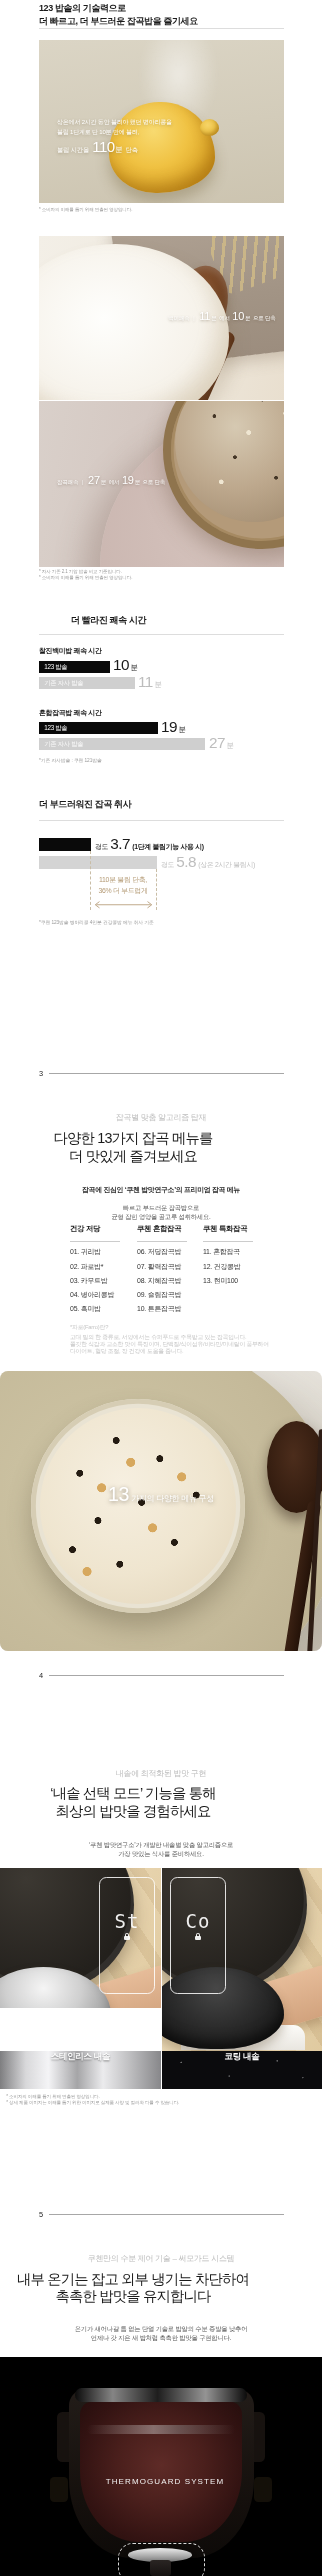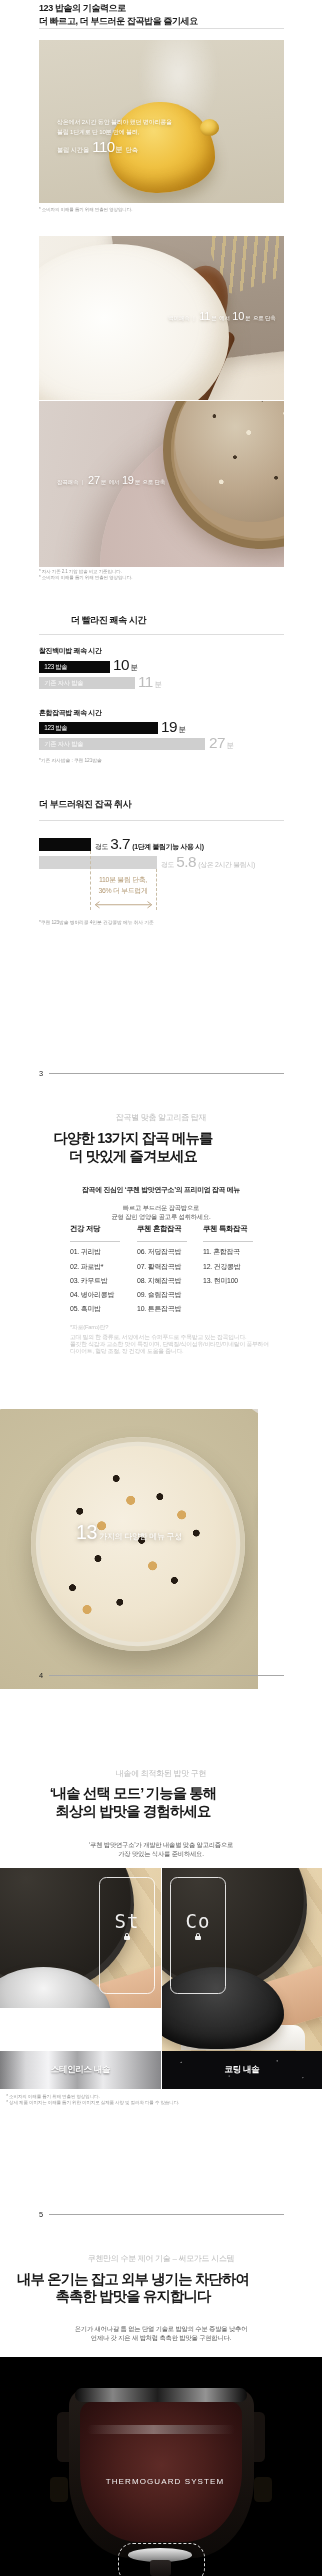--- a/index.html
+++ b/index.html
@@ -5,21 +5,21 @@
   html,body{margin:0;padding:0;background:#fff;}
   body{font-family:"Liberation Sans","DejaVu Sans",sans-serif;-webkit-font-smoothing:antialiased;}
   .page{position:relative;width:322px;height:2576px;background:#fff;overflow:hidden;}
   .abs{position:absolute;}
   .photo{position:absolute;overflow:hidden;}
   .divider{position:absolute;height:0.5px;background:#ddd;}
   .cap{position:absolute;font-size:4.5px;color:#9a9a9a;letter-spacing:-0.1px;}
   .sec-num{position:absolute;left:39px;font-size:7.4px;color:#222;}
   .sec-line{position:absolute;left:49px;width:235px;height:0.5px;background:#a7a7a7;}
   .eyebrow{position:absolute;left:0;width:322px;text-align:center;font-size:8px;color:#bcbcbc;letter-spacing:-0.3px;}
-  .bigh{position:absolute;left:0;width:266px;text-align:center;font-size:14.3px;font-weight:bold;color:#1a1a1a;letter-spacing:-0.8px;}
+  .bigh{position:absolute;left:0;width:266px;text-align:center;font-size:14.3px;font-weight:normal;color:#1a1a1a;letter-spacing:-0.8px;}
   .subb{position:absolute;left:0;width:322px;text-align:center;font-size:6.9px;font-weight:bold;color:#2a2a2a;letter-spacing:-0.3px;}
   .body-c{position:absolute;left:0;width:322px;text-align:center;font-size:6.3px;color:#555;letter-spacing:-0.2px;}
   .h17{position:absolute;left:39px;font-size:9px;font-weight:bold;color:#1a1a1a;letter-spacing:-0.4px;}
   .chart-sub{position:absolute;left:39px;font-size:6.9px;font-weight:bold;color:#1a1a1a;letter-spacing:-0.3px;}
   .bar{position:absolute;left:39px;height:11.6px;color:#fff;font-size:6.3px;line-height:11.6px;padding-left:5.3px;box-sizing:border-box;white-space:nowrap;letter-spacing:-0.3px;}
   .bar.black{background:#0a0a0a;}
   .bar.gray{background:#cfcfcf;color:rgba(255,255,255,.92);}
   .val{position:absolute;display:flex;align-items:baseline;white-space:nowrap;}
   .val .num{font-size:15.3px;color:#1a1a1a;letter-spacing:-0.5px;}
   .val .unit{font-size:7.4px;color:#1a1a1a;margin-left:1.6px;}
@@ -34,21 +34,21 @@
   .soft-row .big{font-size:15.3px;letter-spacing:-0.5px;margin:0 2.1px 0 2.1px;}
   .soft-row .note{font-size:6.9px;letter-spacing:-0.3px;}
   .menu-col{position:absolute;top:1224px;}
   .menu-col .hd{font-size:7.4px;font-weight:bold;color:#1a1a1a;letter-spacing:-0.3px;}
   .menu-col .ul{height:0.5px;background:#ccc;margin-top:7.4px;}
   .menu-col .it{font-size:6.9px;color:#333;letter-spacing:-0.2px;margin-top:7.4px;line-height:6.9px;}
   .lockicon{width:6.9px;height:4.8px;border-radius:1.1px;background:rgba(255,255,255,.92);margin:3.7px auto 0;position:relative;}
   .lockicon::before{content:"";position:absolute;left:1.1px;top:-3.2px;width:4.8px;height:4.8px;border:1.1px solid rgba(255,255,255,.92);border-bottom:none;border-radius:2.6px 2.6px 0 0;box-sizing:border-box;}
   .disp{position:absolute;border:1.1px solid rgba(255,255,255,.85);border-radius:7.4px;}
   .disp .dg{margin-top:32px;text-align:center;font-family:"DejaVu Sans Mono",monospace;font-size:19px;color:rgba(255,255,255,.92);letter-spacing:1.1px;}
-  .band{position:absolute;top:2051px;height:38px;display:flex;align-items:center;justify-content:center;font-size:8.5px;font-weight:bold;color:#fff;letter-spacing:-0.3px;}
+  .band{position:absolute;top:2051px;height:38px;display:flex;align-items:flex-start;justify-content:center;font-size:8.5px;font-weight:bold;color:#fff;letter-spacing:-0.3px;}
 </style>
 </head>
 <body>
 
 <div class="page">
 
   <div class="abs" style="left:39px;top:2.1px;font-size:9px;font-weight:bold;color:#1a1a1a;letter-spacing:-0.4px;line-height:12.7px;">
     <div>123 밥솥의 기술력으로</div>
     <div>더 빠르고, 더 부드러운 잡곡밥을 즐기세요</div>
   </div>
@@ -204,21 +204,21 @@
     <div class="it">13. 현미100</div>
   </div>
 
   <div class="abs" style="left:70px;top:1324px;font-size:5.8px;color:#c6c6c6;line-height:7.1px;letter-spacing:-0.2px;">
     <div style="margin-bottom:3.2px;">*파로(Farro)란?</div>
     <div>고대 밀의 한 종류로, 서양에서는 슈퍼푸드로 주목받고 있는 잡곡입니다.</div>
     <div>쫄깃한 식감과 고소한 맛이 특징이며, 단백질/식이섬유/비타민/미네랄이 풍부하여</div>
     <div>다이어트, 혈당 조절, 장 건강에 도움을 줍니다.</div>
   </div>
 
-  <div class="photo" style="left:0;top:1409px;width:258px;height:280px;background:linear-gradient(160deg,#edebe7 0%,#e4e0d8 35%,#d9d3c7 100%);">
+  <div class="photo" style="left:0;top:1371px;width:322px;height:280px;background:linear-gradient(160deg,#edebe7 0%,#e4e0d8 35%,#d9d3c7 100%);border-radius:8px;">
     <div class="abs" style="left:-85px;top:-37px;width:423px;height:380px;border-radius:50%;background:radial-gradient(ellipse at 45% 42%,#cfc6a6 0%,#c5ba9a 55%,#b6aa8a 100%);box-shadow:26.4px 32px 48px rgba(90,80,60,.28);"></div>
     <div class="abs" style="left:31px;top:27.5px;width:214px;height:214px;border-radius:50%;background:#e9e3d3;box-shadow:inset 0 0 0 4.8px #d6cdb4,0 13.7px 24px rgba(85,75,55,.33);">
       <div class="abs" style="left:9px;top:9px;width:196px;height:196px;border-radius:50%;background:radial-gradient(circle at 42% 38%,#f6efe0 0%,#efe5cf 55%,#e1d3b8 100%);"></div>
       <div class="abs" style="left:16px;top:16px;width:182px;height:182px;border-radius:50%;background-image:radial-gradient(circle 3.7px at 18% 32%,#241b12 3.2px,transparent 3.7px),radial-gradient(circle 3.7px at 38% 14%,#241b12 3.2px,transparent 3.7px),radial-gradient(circle 3.7px at 62% 24%,#241b12 3.2px,transparent 3.7px),radial-gradient(circle 3.7px at 82% 44%,#241b12 3.2px,transparent 3.7px),radial-gradient(circle 3.7px at 28% 58%,#241b12 3.2px,transparent 3.7px),radial-gradient(circle 3.7px at 52% 48%,#241b12 3.2px,transparent 3.7px),radial-gradient(circle 3.7px at 70% 70%,#241b12 3.2px,transparent 3.7px),radial-gradient(circle 3.7px at 40% 82%,#241b12 3.2px,transparent 3.7px),radial-gradient(circle 3.7px at 14% 74%,#241b12 3.2px,transparent 3.7px),radial-gradient(circle 4.8px at 30% 40%,#d7a85e 4.2px,transparent 4.8px),radial-gradient(circle 4.8px at 58% 62%,#d7a85e 4.2px,transparent 4.8px),radial-gradient(circle 4.8px at 74% 34%,#d7a85e 4.2px,transparent 4.8px),radial-gradient(circle 4.8px at 46% 26%,#d7a85e 4.2px,transparent 4.8px),radial-gradient(circle 4.8px at 22% 86%,#d7a85e 4.2px,transparent 4.8px);"></div>
     </div>
     <div class="abs" style="left:267px;top:50px;width:59px;height:92px;border-radius:50%;background:radial-gradient(ellipse at 45% 38%,#4c2d1c 0%,#331c0f 65%,#241106 100%);box-shadow:0 7.4px 12.7px rgba(40,25,15,.45);"></div>
     <div class="abs" style="left:296px;top:129px;width:12.7px;height:159px;background:linear-gradient(90deg,#3a2113,#241208);border-radius:6.3px;transform:rotate(9deg);"></div>
     <div class="abs" style="left:313px;top:58px;width:5.3px;height:227px;background:#2e1d15;transform:rotate(3deg);border-radius:2.6px;"></div>
     <div class="abs" style="left:0;right:0;top:112px;text-align:center;color:#fff;text-shadow:0 0.5px 4.2px rgba(60,50,35,.5);">
       <span style="font-size:19.6px;font-weight:300;letter-spacing:-0.5px;">13</span>

